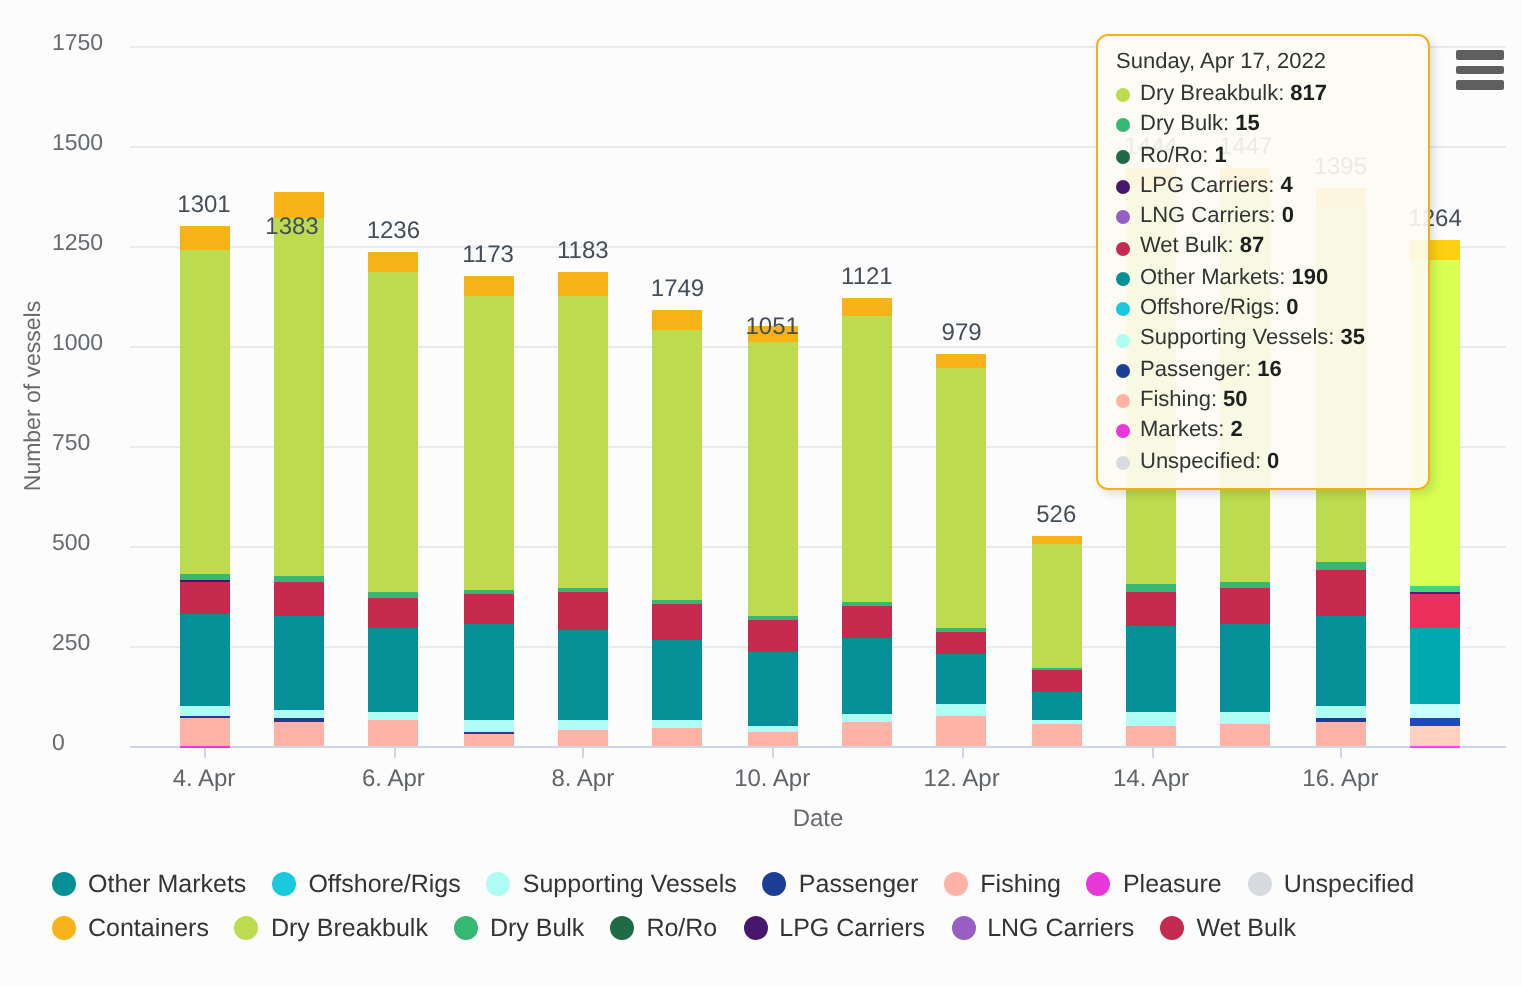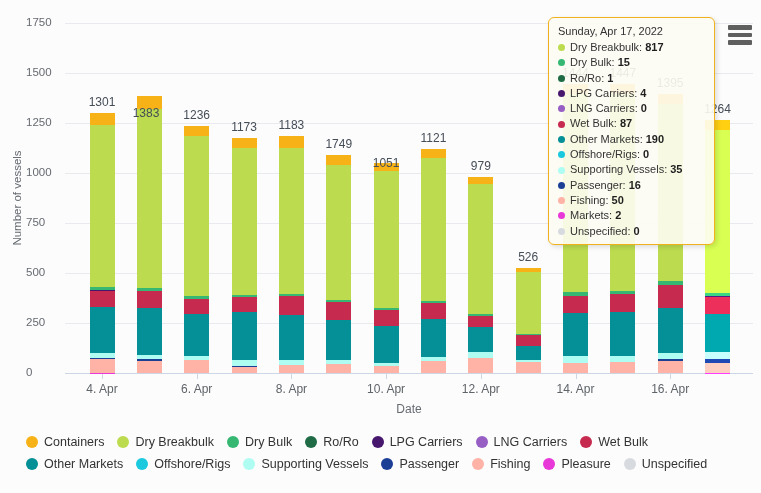--- a/index.html
+++ b/index.html
@@ -305,20 +305,50 @@
 
   <div class="menu-btn" title="Chart context menu">
     <span></span>
     <span></span>
     <span></span>
   </div>
 
   <div class="legend" id="legend">
       <div class="legend-row">
         <div class="legend-item">
+          <span class="legend-dot" style="background: rgb(5, 143, 150);"></span>
+          <span class="legend-label">Other Markets</span>
+        </div>
+        <div class="legend-item">
+          <span class="legend-dot" style="background: rgb(26, 201, 221);"></span>
+          <span class="legend-label">Offshore/Rigs</span>
+        </div>
+        <div class="legend-item">
+          <span class="legend-dot" style="background: rgb(174, 252, 242);"></span>
+          <span class="legend-label">Supporting Vessels</span>
+        </div>
+        <div class="legend-item">
+          <span class="legend-dot" style="background: rgb(28, 63, 150);"></span>
+          <span class="legend-label">Passenger</span>
+        </div>
+        <div class="legend-item">
+          <span class="legend-dot" style="background: rgb(255, 179, 167);"></span>
+          <span class="legend-label">Fishing</span>
+        </div>
+        <div class="legend-item">
+          <span class="legend-dot" style="background: rgb(232, 56, 216);"></span>
+          <span class="legend-label">Pleasure</span>
+        </div>
+        <div class="legend-item">
+          <span class="legend-dot" style="background: rgb(215, 219, 224);"></span>
+          <span class="legend-label">Unspecified</span>
+        </div>
+      </div>
+      <div class="legend-row">
+        <div class="legend-item">
           <span class="legend-dot" style="background: rgb(247, 178, 23);"></span>
           <span class="legend-label">Containers</span>
         </div>
         <div class="legend-item">
           <span class="legend-dot" style="background: rgb(188, 219, 78);"></span>
           <span class="legend-label">Dry Breakbulk</span>
         </div>
         <div class="legend-item">
           <span class="legend-dot" style="background: rgb(54, 184, 115);"></span>
           <span class="legend-label">Dry Bulk</span>
@@ -333,44 +363,14 @@
         </div>
         <div class="legend-item">
           <span class="legend-dot" style="background: rgb(151, 95, 195);"></span>
           <span class="legend-label">LNG Carriers</span>
         </div>
         <div class="legend-item">
           <span class="legend-dot" style="background: rgb(198, 42, 79);"></span>
           <span class="legend-label">Wet Bulk</span>
         </div>
       </div>
-      <div class="legend-row">
-        <div class="legend-item">
-          <span class="legend-dot" style="background: rgb(5, 143, 150);"></span>
-          <span class="legend-label">Other Markets</span>
-        </div>
-        <div class="legend-item">
-          <span class="legend-dot" style="background: rgb(26, 201, 221);"></span>
-          <span class="legend-label">Offshore/Rigs</span>
-        </div>
-        <div class="legend-item">
-          <span class="legend-dot" style="background: rgb(174, 252, 242);"></span>
-          <span class="legend-label">Supporting Vessels</span>
-        </div>
-        <div class="legend-item">
-          <span class="legend-dot" style="background: rgb(28, 63, 150);"></span>
-          <span class="legend-label">Passenger</span>
-        </div>
-        <div class="legend-item">
-          <span class="legend-dot" style="background: rgb(255, 179, 167);"></span>
-          <span class="legend-label">Fishing</span>
-        </div>
-        <div class="legend-item">
-          <span class="legend-dot" style="background: rgb(232, 56, 216);"></span>
-          <span class="legend-label">Pleasure</span>
-        </div>
-        <div class="legend-item">
-          <span class="legend-dot" style="background: rgb(215, 219, 224);"></span>
-          <span class="legend-label">Unspecified</span>
-        </div>
-      </div>
     </div>
 </div>
 
 </body></html>

